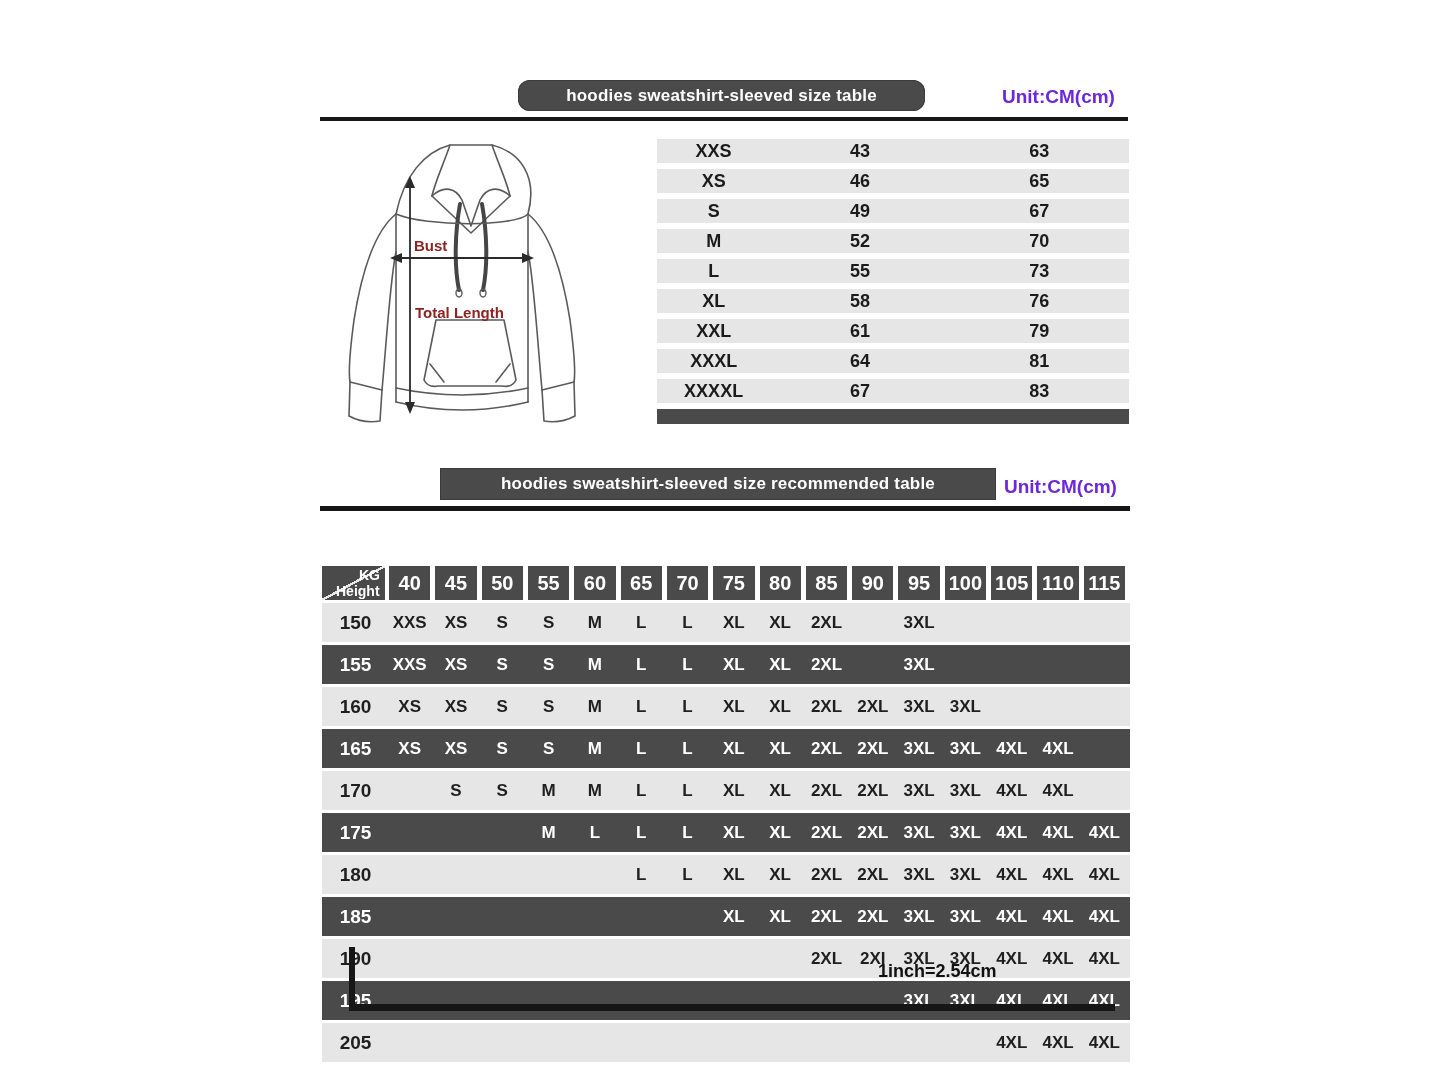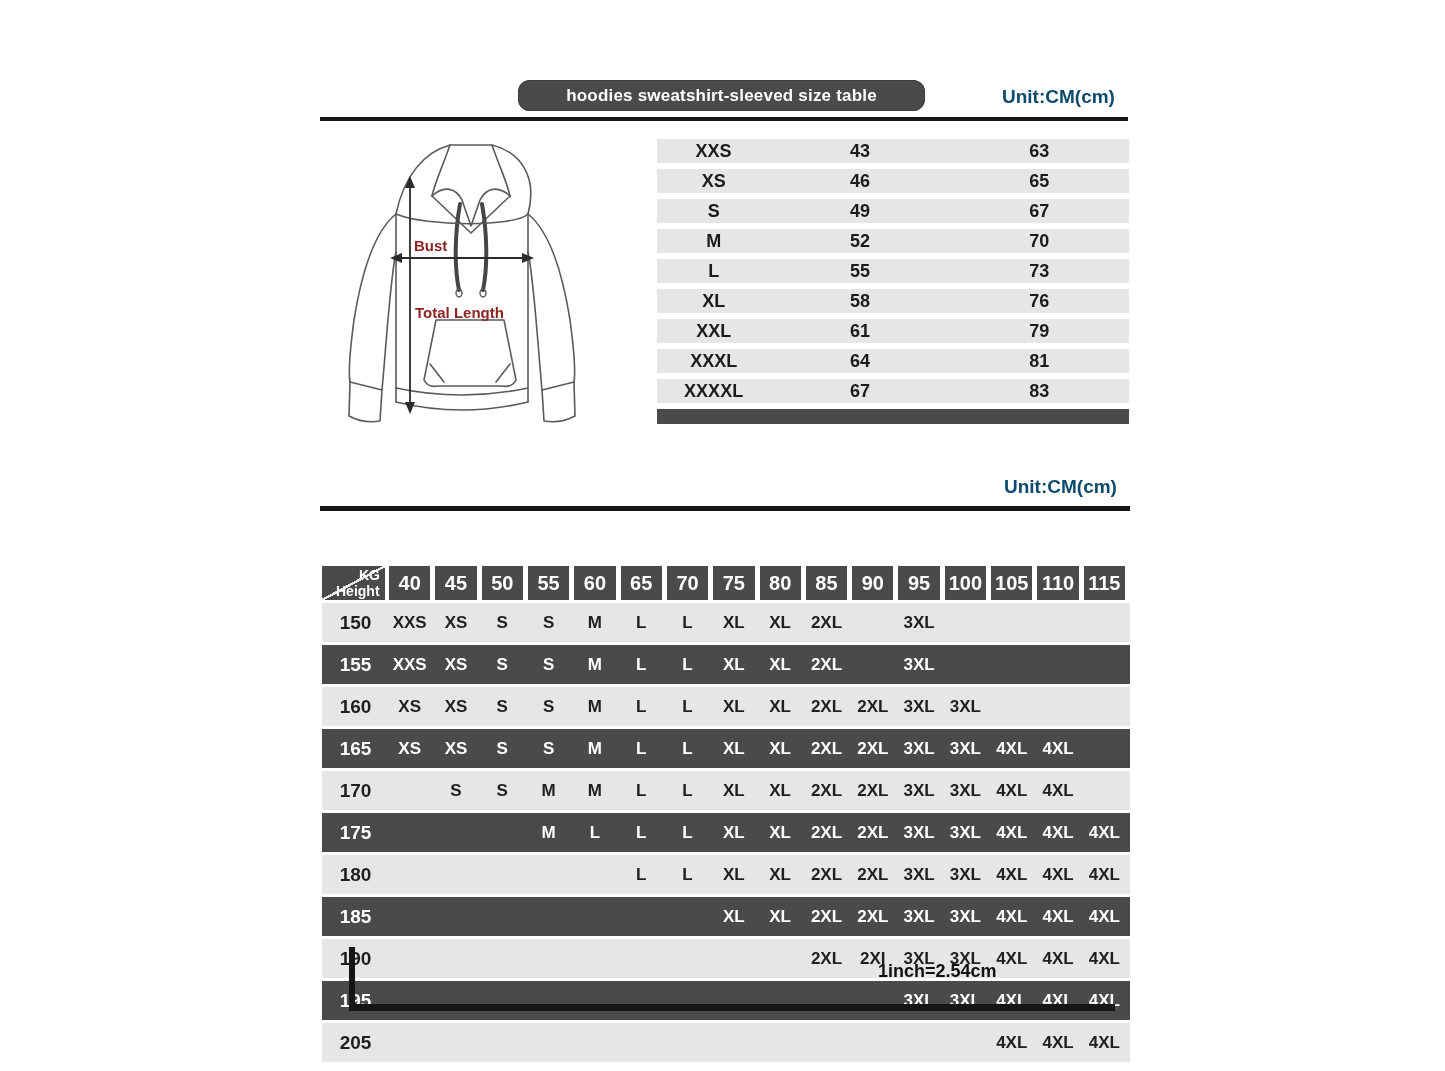--- a/index.html
+++ b/index.html
@@ -8,21 +8,21 @@
     font-family:"Liberation Sans", sans-serif; overflow:hidden;
   }
   
   .title-bar{
     position:absolute; background:#4a4a4a; color:#fff; font-weight:bold;
     display:flex; align-items:center; justify-content:center; font-size:17px;
     letter-spacing:.2px; box-shadow:0 0 0 1px #3c3c3c inset;
   }
   .title-bar-1{left:518px; top:80px; width:407px; height:31px;border-radius:12px;}
   .title-bar-2{left:440px; top:468px; width:556px; height:32px;}
-  .unit-label{position:absolute; font-size:19px; font-weight:bold; color:#0c4a6e;}
+  .unit-label{position:absolute; font-size:19px; font-weight:bold; color:#6d28d9;}
   .unit-top{left:1002px; top:86px;}
   .unit-bottom{left:1004px; top:476px;}
   .rule{position:absolute; background:#161616;}
   .rule-1{left:320px; top:117px; width:808px; height:4px;}
   .rule-2{left:320px; top:506px; width:810px; height:5px;}
   
   .hoodie{position:absolute; left:332px; top:130px;}
   
   .size-table{position:absolute; left:657px; top:133px; width:472px;}
   .st-header{
@@ -168,20 +168,23 @@
         </div>
         <div class="st-row">
           <div class="st-cell">XXXXL</div>
           <div class="st-cell">67</div>
           <div class="st-cell">83</div>
         </div>
       </div>
     <div class="st-footer"></div>
   </div>
 
+  <div class="title-bar title-bar-2">
+    <span>hoodies sweatshirt-sleeved size recommended table</span>
+  </div>
   <div class="unit-label unit-bottom">Unit:CM(cm)</div>
   <div class="rule rule-2"></div>
 
   <div class="matrix">
     <div class="mx-header">
       <div class="corner">
         <span class="kg">KG</span>
         <span class="hgt">Height</span>
       </div>
     <div class="wt-box">40</div>

